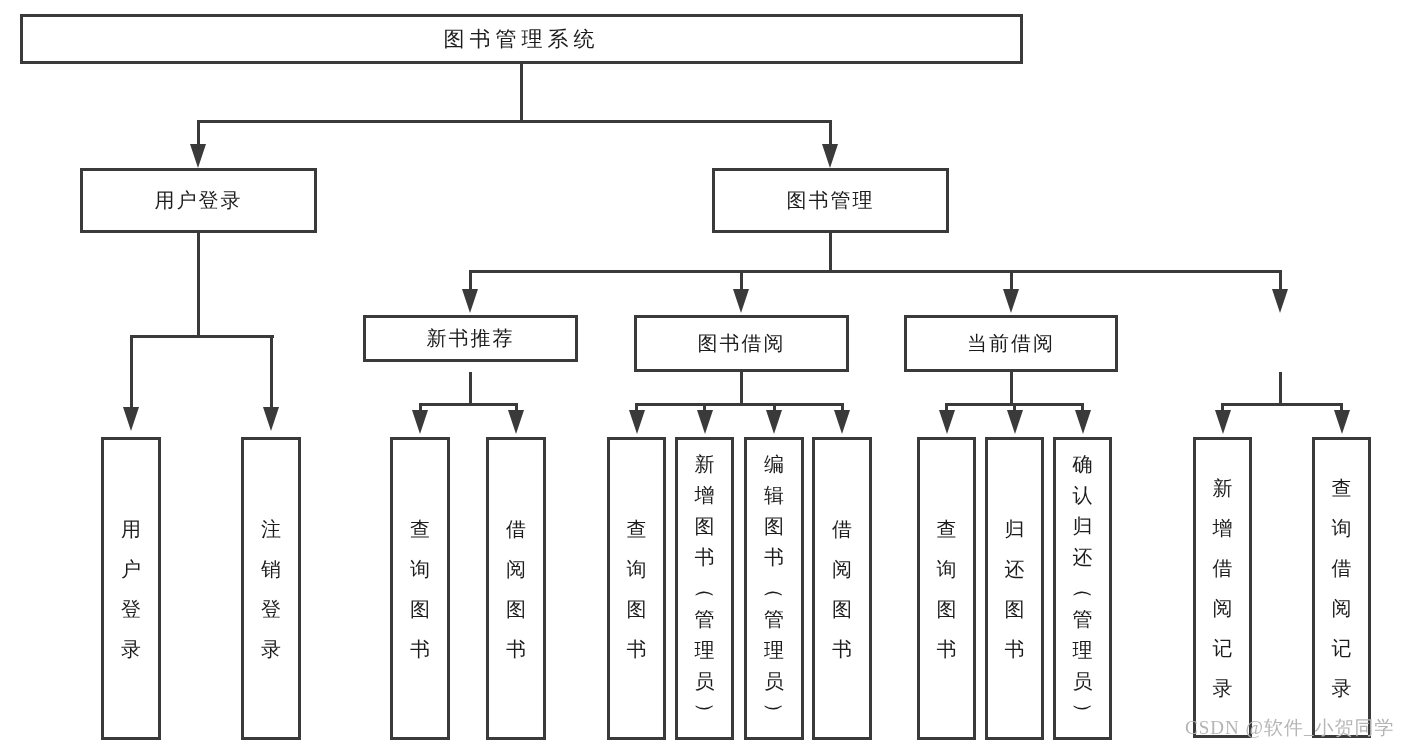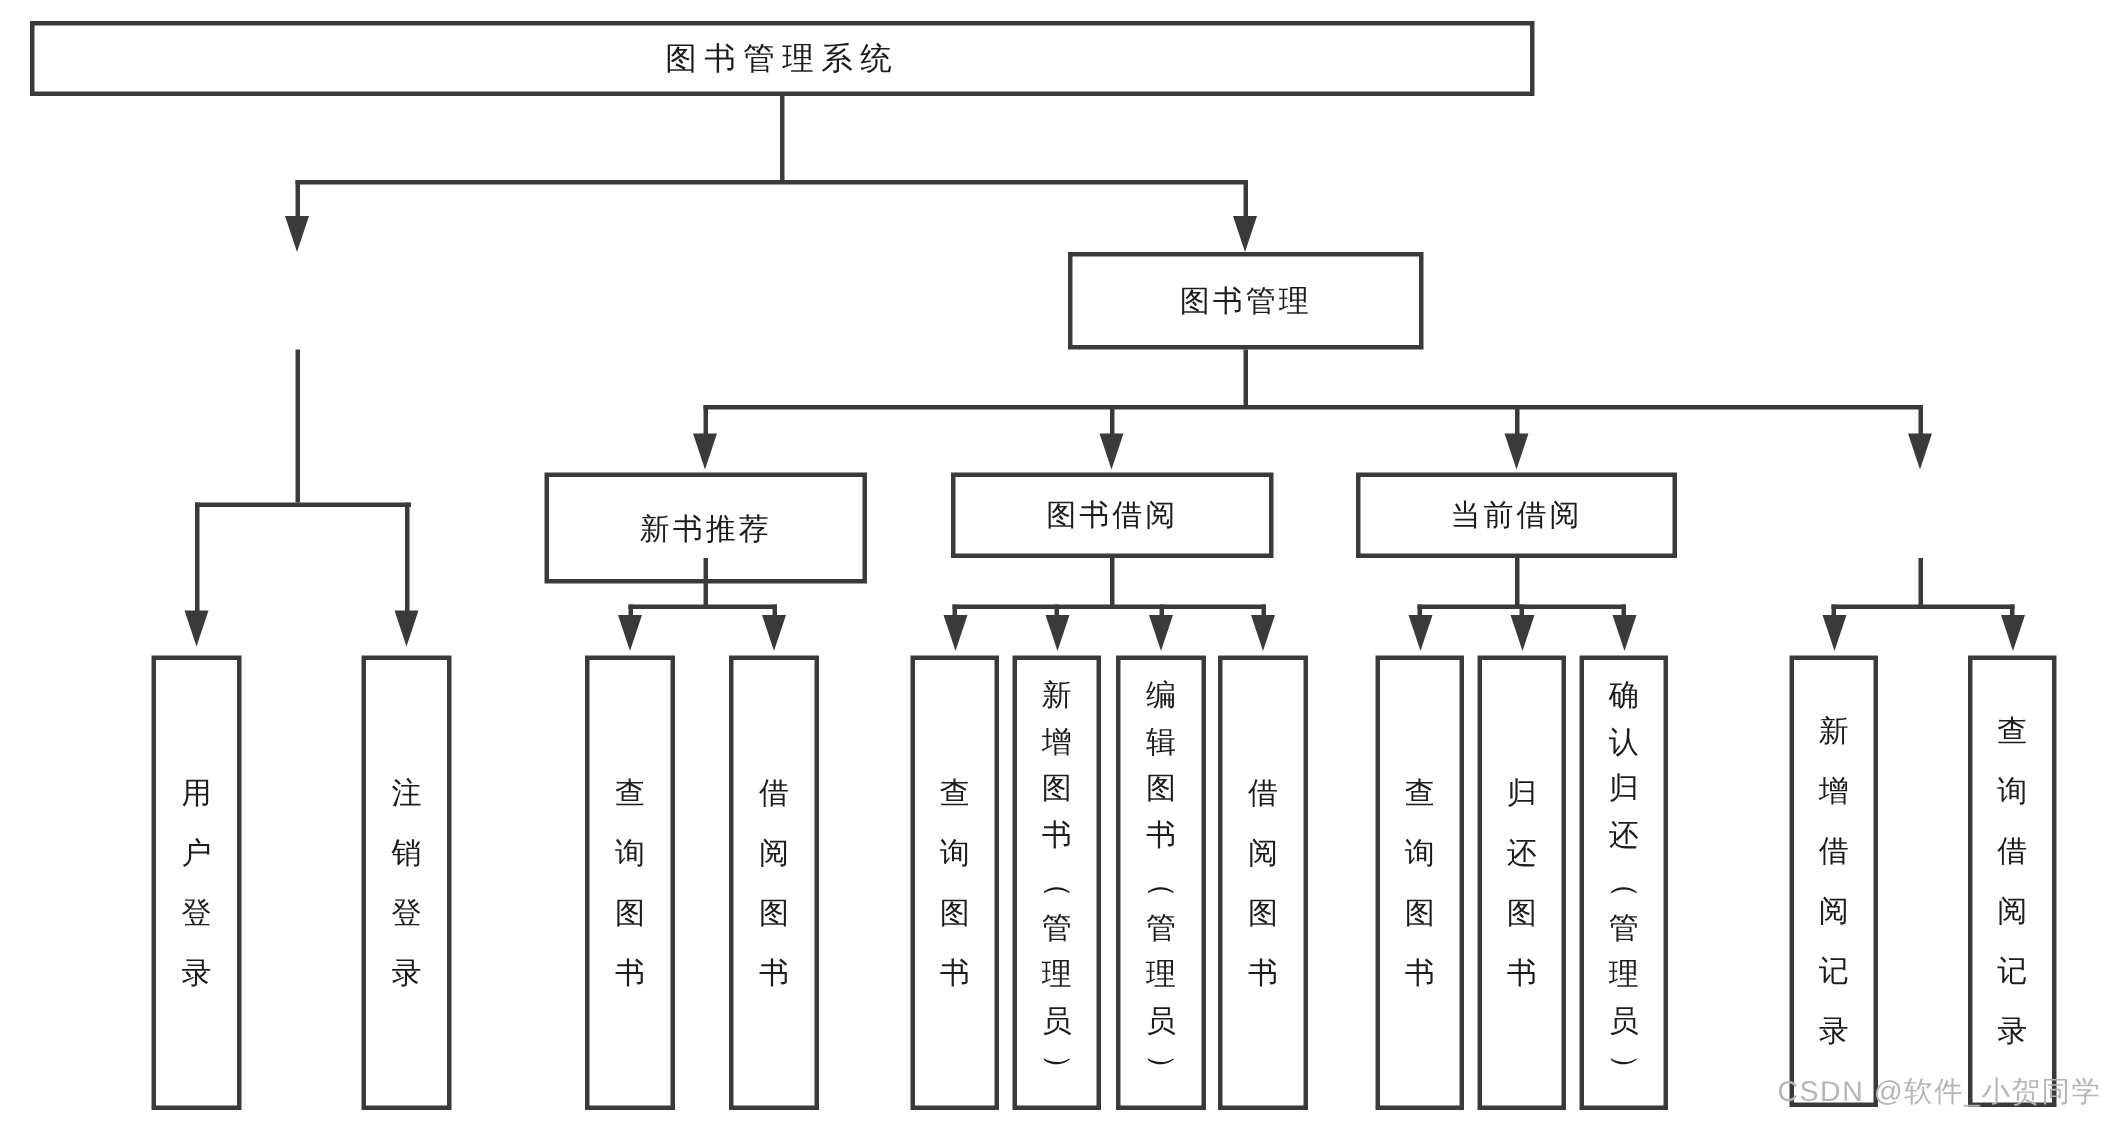--- a/index.html
+++ b/index.html
@@ -1,19 +1,19 @@
 <!DOCTYPE html>
 <html style="--line: #3a3a3a; --text: #1c1c1c; --bg: #ffffff;"><head>
 <meta charset="utf-8">
 <style>
   html,body{margin:0;padding:0;background:#fff;}
   .canvas{
     position:relative;width:1405px;height:747px;overflow:hidden;
     background:var(--bg,#ffffff);
-    font-family:Liberation Sans, sans-serif;
+    font-family:Liberation Serif, serif;
     color:var(--text,#1c1c1c);
   }
   .box{
     position:absolute;box-sizing:border-box;background:#fff;
     border:3px solid var(--line,#3a3a3a);
     display:flex;align-items:center;justify-content:center;
     font-size:20px;letter-spacing:2px;color:var(--text,#1c1c1c);
   }
   .box.root-box{font-size:21px;letter-spacing:5px;}
   .hline{position:absolute;height:3px;background:var(--line,#3a3a3a);}
@@ -44,20 +44,23 @@
     <span>图书管理系统</span>
   </div>
 
   <div class="vline" style="left:520px;top:64px;height:58px"></div>
   <div class="hline" style="left:197px;top:120px;width:635px"></div>
   <div class="vline" style="left:197px;top:120px;height:26px"></div>
   <div class="vline" style="left:829px;top:120px;height:26px"></div>
   <div class="arr" style="left:190px;top:144px"></div>
   <div class="arr" style="left:822px;top:144px"></div>
 
+  <div class="box" style="left:80px;top:168px;width:237px;height:65px">
+    <span>用户登录</span>
+  </div>
   <div class="box" style="left:712px;top:168px;width:237px;height:65px">
     <span>图书管理</span>
   </div>
 
   <div class="vline" style="left:197px;top:233px;height:102px"></div>
   <div class="hline" style="left:130px;top:335px;width:144px"></div>
   <div class="vline" style="left:130px;top:335px;height:73px"></div>
   <div class="vline" style="left:270px;top:335px;height:73px"></div>
   <div class="arr" style="left:123px;top:407px"></div>
   <div class="arr" style="left:263px;top:407px"></div>
@@ -66,21 +69,21 @@
   <div class="hline" style="left:469px;top:270px;width:812px"></div>
   <div class="vline" style="left:469px;top:270px;height:20px"></div>
   <div class="vline" style="left:740px;top:270px;height:20px"></div>
   <div class="vline" style="left:1010px;top:270px;height:20px"></div>
   <div class="vline" style="left:1279px;top:270px;height:20px"></div>
   <div class="arr" style="left:462px;top:289px"></div>
   <div class="arr" style="left:733px;top:289px"></div>
   <div class="arr" style="left:1003px;top:289px"></div>
   <div class="arr" style="left:1272px;top:289px"></div>
 
-  <div class="box" style="left:363px;top:315px;width:215px;height:74px">
+  <div class="box" style="left:363px;top:315px;width:215px;height:47px">
     <span>新书推荐</span>
   </div>
   <div class="box" style="left:904px;top:315px;width:214px;height:57px">
     <span>当前借阅</span>
   </div>
   <div class="box" style="left:634px;top:315px;width:215px;height:57px">
     <span>图书借阅</span>
   </div>
 
   <div class="vline" style="left:469px;top:372px;height:33px"></div>

